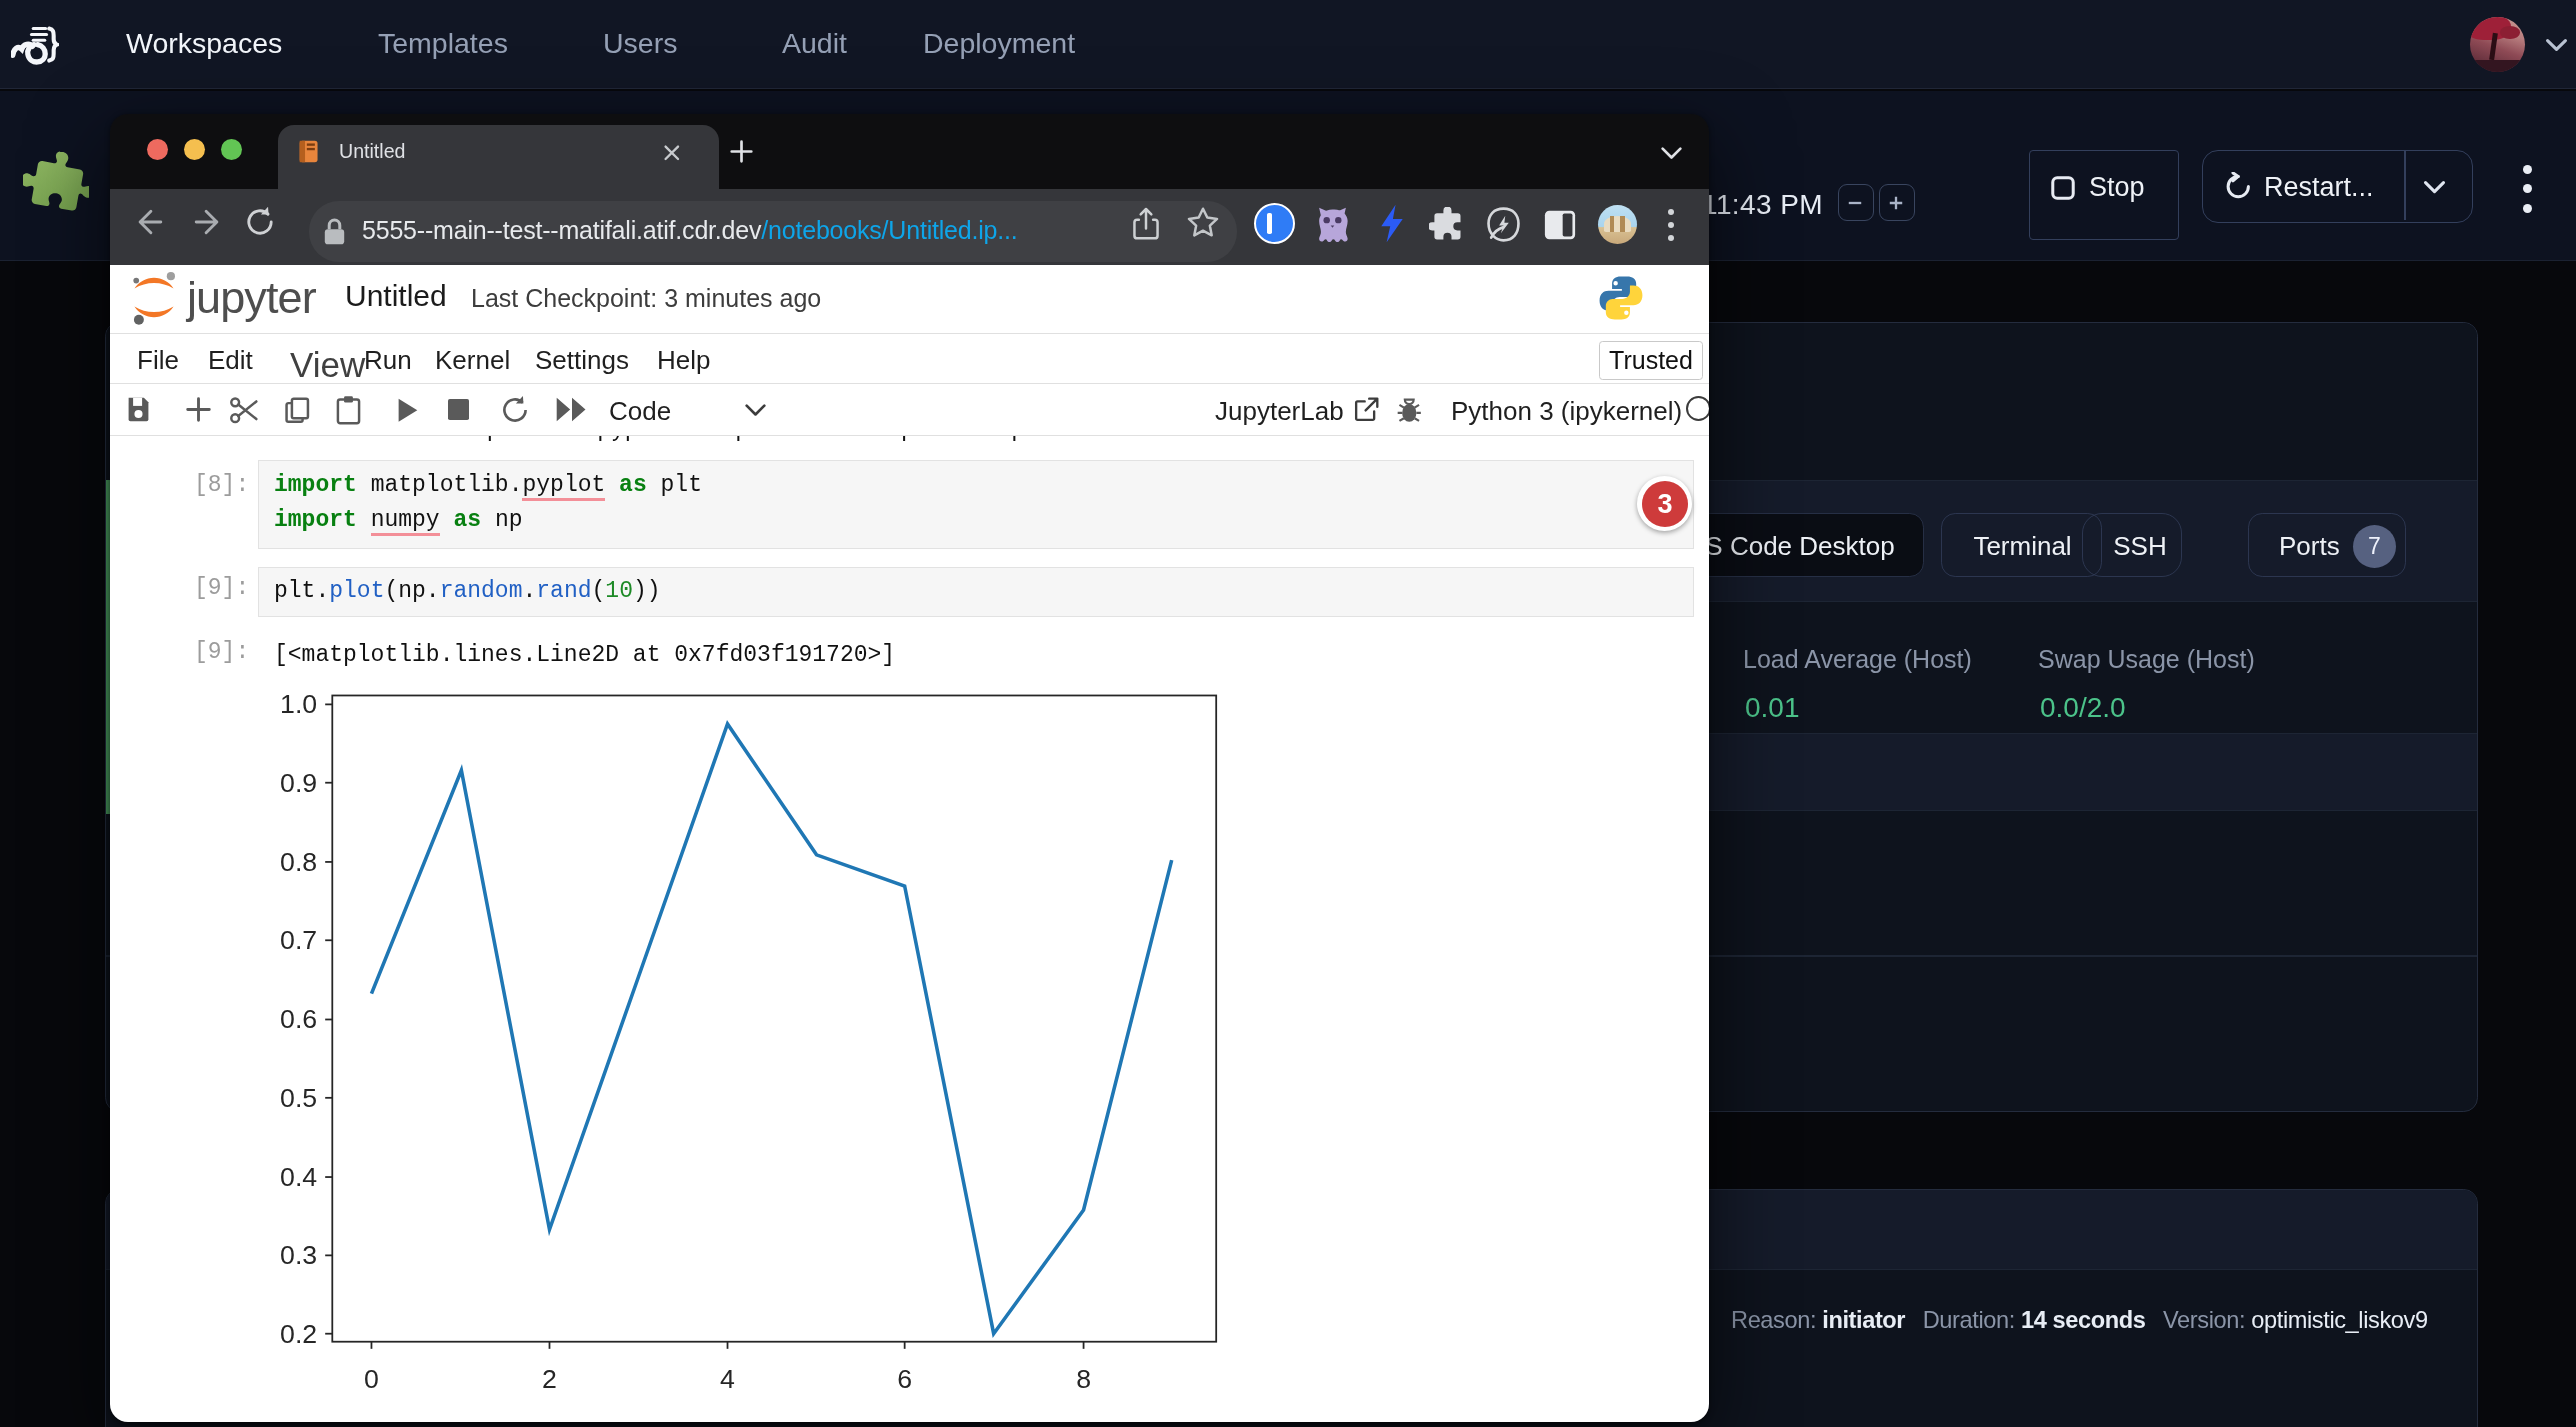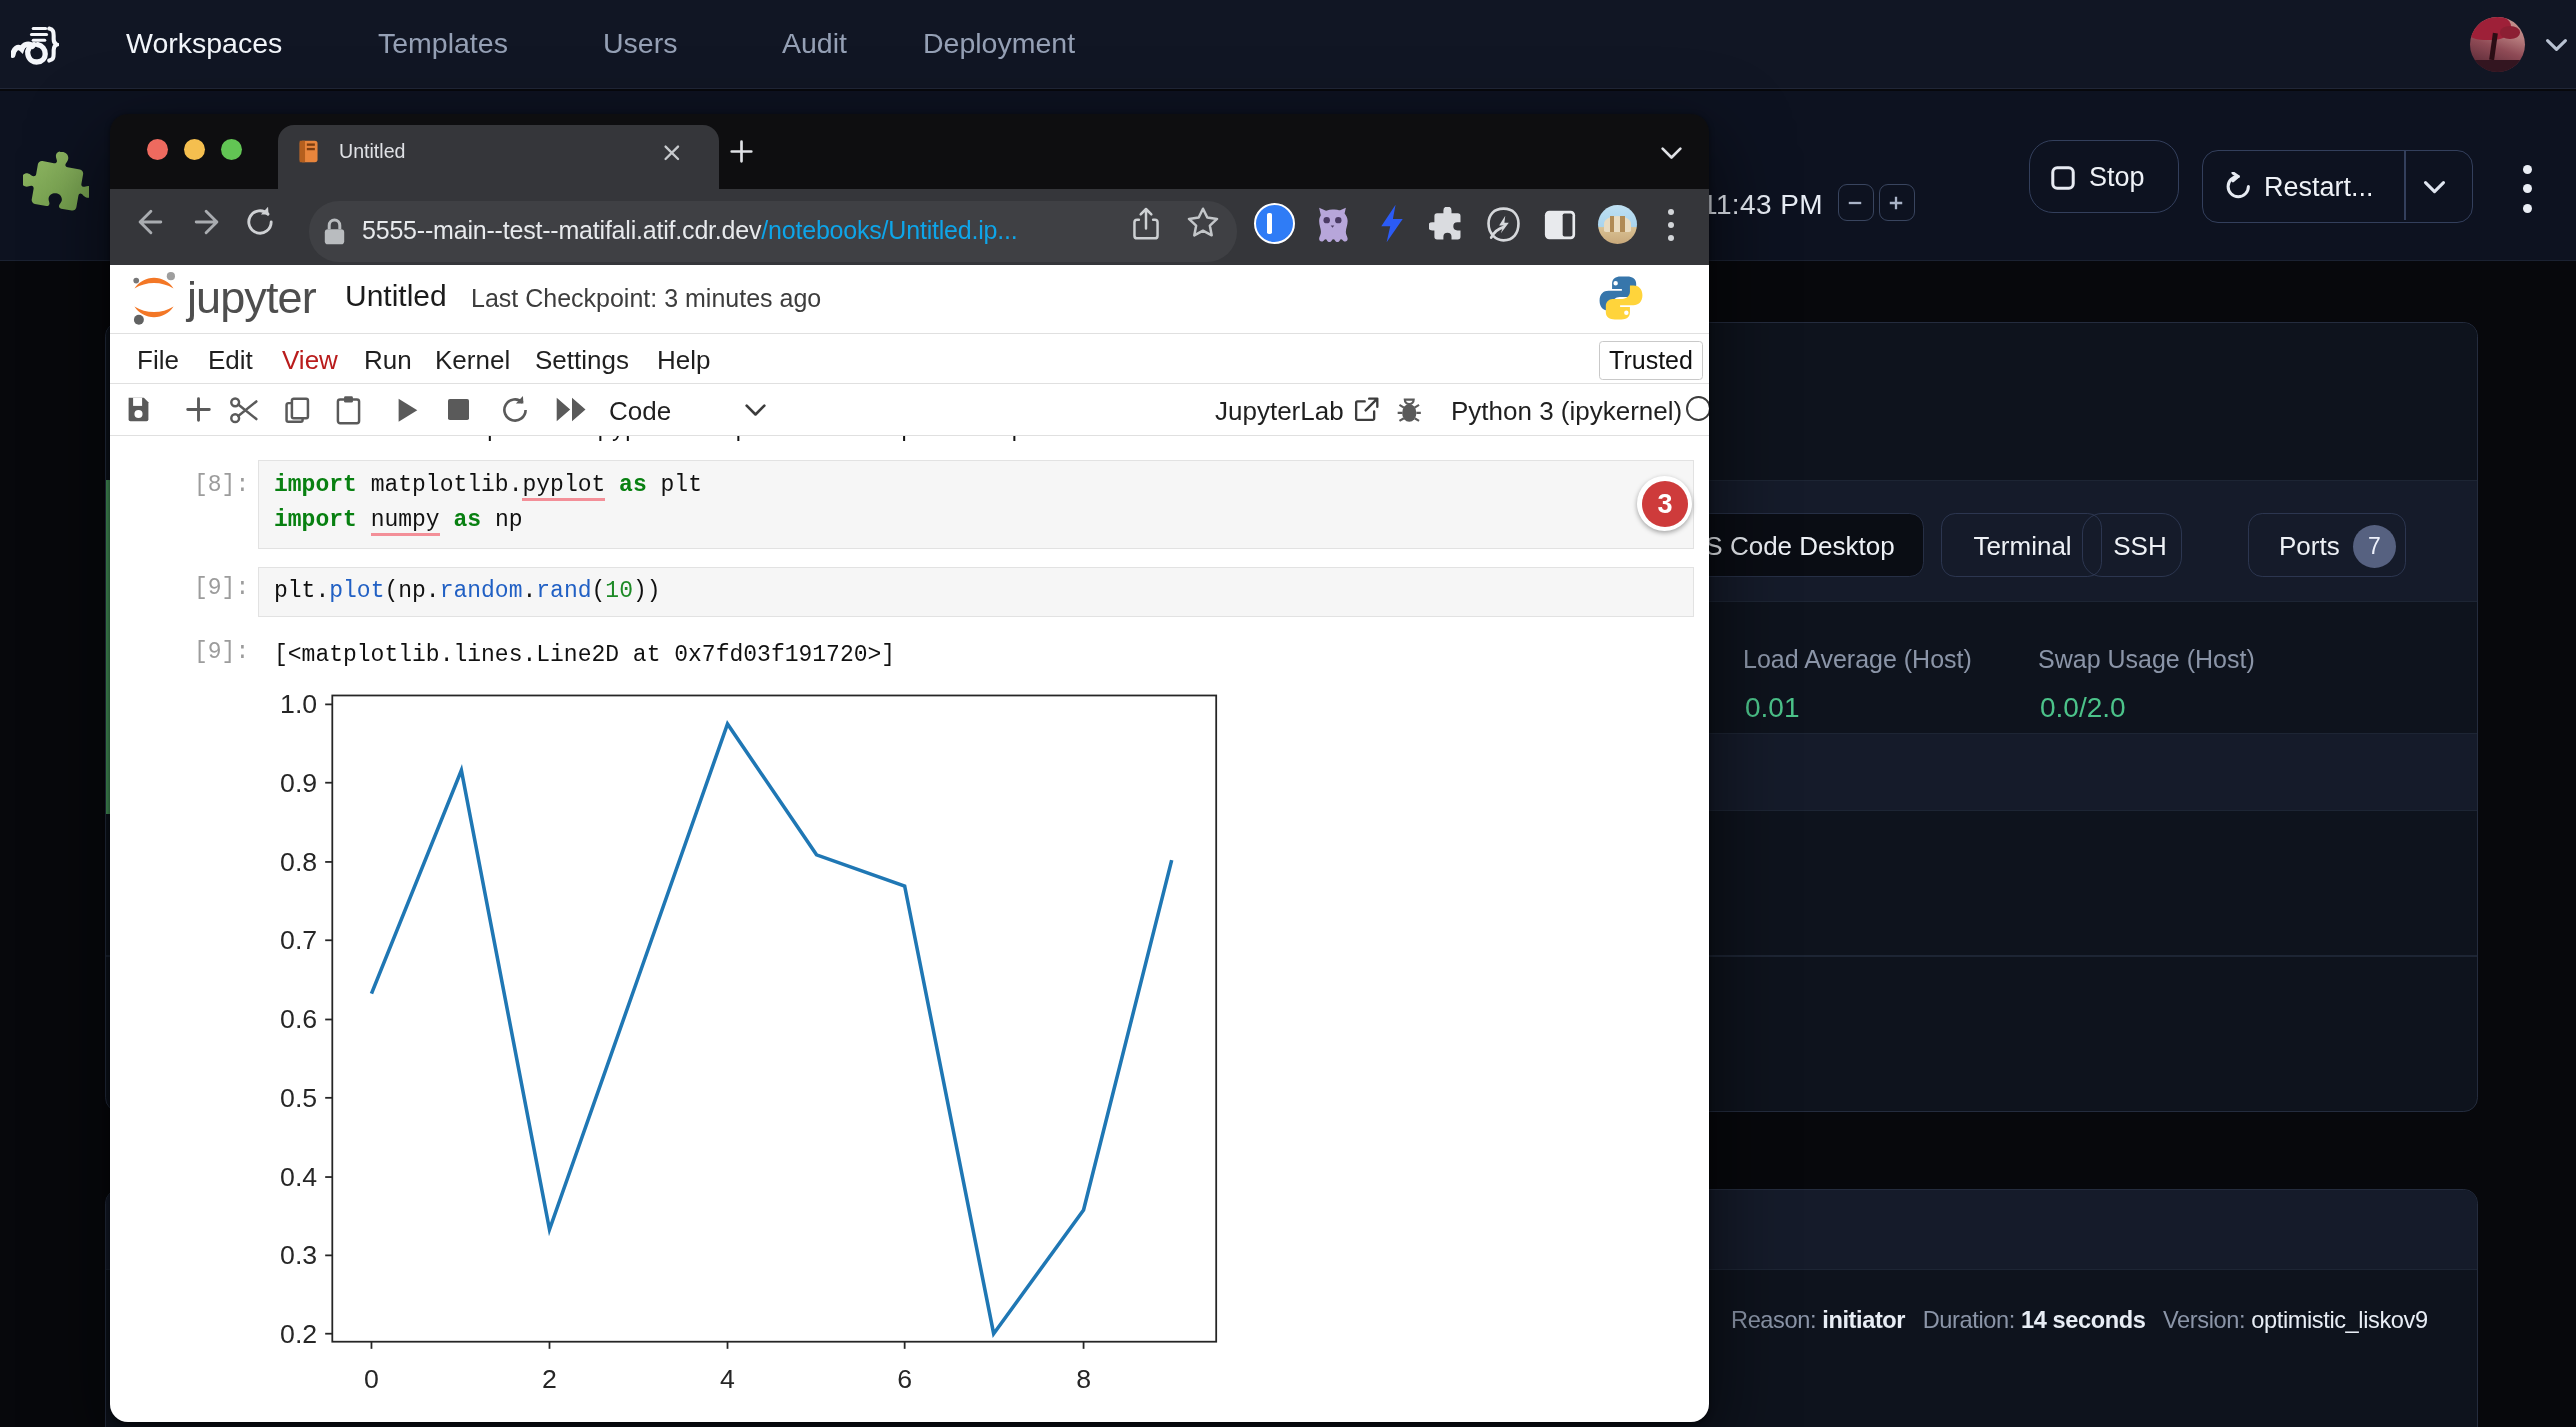--- a/index.html
+++ b/index.html
@@ -91,21 +91,21 @@
     <div class="obtn" style="left:1838px;top:93px;width:36px;height:37px;border-radius:9px;border-color:#39455f">
       <svg class="abs" style="left:8px;top:9.8px" width="16" height="16" viewBox="0 0 18 18">
           <path d="M2 9 h14" stroke="#a9b3c7" stroke-width="2.6"></path>
         </svg>
     </div>
     <div class="obtn" style="left:1879px;top:93px;width:36px;height:37px;border-radius:9px;border-color:#39455f">
       <svg class="abs" style="left:8px;top:9.8px" width="16" height="16" viewBox="0 0 18 18">
           <path d="M2 9 h14 M9 2 v14" stroke="#a9b3c7" stroke-width="2.6"></path>
         </svg>
     </div>
-    <div class="obtn" style="left:2029px;top:49px;width:150px;height:73px;border-radius:24px">
+    <div class="obtn" style="left:2029px;top:59px;width:150px;height:90px;border-radius:4px">
       <svg class="abs" style="left:21.4px;top:25px" width="24" height="24" viewBox="0 0 27 27">
           <rect x="2" y="2" width="23" height="23" rx="5" fill="none" stroke="#e7ebf3" stroke-width="3.4"></rect>
         </svg>
       <div class="abs" style="left:59px;top:21.4px">Stop</div>
     </div>
     <div class="obtn" style="left:2202px;top:59px;width:271px;height:73px;border-radius:16px">
       <svg class="abs" style="left:21.4px;top:21.4px" width="28.5" height="30" viewBox="0 0 32 34">
         <path d="M16 5 a11.5 11.5 0 1 0 11.5 11.5" fill="none" stroke="#e7ebf3" stroke-width="3.4" stroke-linecap="round"></path>
         <path d="M10 1 L16 5 L10 10" fill="none" stroke="#e7ebf3" stroke-width="3.4" stroke-linecap="round" stroke-linejoin="round"></path>
       </svg>
@@ -246,21 +246,21 @@
         <div class="abs" style="left:235px;top:14.2px;font-size:30px;color:#1b1b1b">Untitled</div>
         <div class="abs" style="left:361px;top:18.7px;font-size:25px;color:#3d3d3d">Last Checkpoint: 3 minutes ago</div>
         <svg class="abs" style="left:1486px;top:8px" width="50" height="50" viewBox="0 0 112 112">
           <path d="M55 8 C44 8 36 13 36 24 v12 h22 v4 H28 c-11 0 -20 7 -20 22 c0 15 9 22 20 22 h8 V70 c0 -9 8 -16 17 -16 h22 c8 0 15 -7 15 -15 V24 c0 -11 -9 -16 -20 -16 z M44 18 a5 5 0 1 1 0 10 a5 5 0 0 1 0 -10 z" fill="#3776ab"></path>
           <path d="M57 104 c11 0 19 -5 19 -16 V76 H54 v-4 h30 c11 0 20 -7 20 -22 c0 -15 -9 -22 -20 -22 h-8 v14 c0 9 -8 16 -17 16 H37 c-8 0 -15 7 -15 15 v15 c0 11 9 16 20 16 z M68 84 a5 5 0 1 1 0 10 a5 5 0 0 1 0 -10 z" fill="#ffd43b"></path>
         </svg>
       </div>
       <div id="jmenu">
         <div class="abs" style="left:27px;top:10.7px;font-size:26px;color:#1f1f1f">File</div>
         <div class="abs" style="left:98px;top:10.7px;font-size:26px;color:#1f1f1f">Edit</div>
-        <div class="abs" style="left:172px;top:10.7px;font-size:26px;color:#b91c1c">View</div>
+        <div class="abs" style="left:180px;top:10.7px;font-size:35px;color:#404040">View</div>
         <div class="abs" style="left:254px;top:10.7px;font-size:26px;color:#1f1f1f">Run</div>
         <div class="abs" style="left:325px;top:10.7px;font-size:26px;color:#1f1f1f">Kernel</div>
         <div class="abs" style="left:425px;top:10.7px;font-size:26px;color:#1f1f1f">Settings</div>
         <div class="abs" style="left:547px;top:10.7px;font-size:26px;color:#1f1f1f">Help</div>
         <div class="abs" style="left:1489px;top:7.1px;width:104px;height:39px;border:1.8px solid #c9c9c9;border-radius:3.6px;font-size:25px;color:#111;text-align:center;line-height:37px">Trusted</div>
       </div>
       <div id="jtools">
         <svg class="abs" style="left:15px;top:13.4px" width="27" height="27" viewBox="0 0 30 30">
           <path d="M4 2 h17 l5 5 v19 a2 2 0 0 1 -2 2 H6 a2 2 0 0 1 -2 -2 z" fill="#5a5a5a"></path>
           <rect x="9" y="2" width="10" height="9" fill="#ffffff"></rect>

